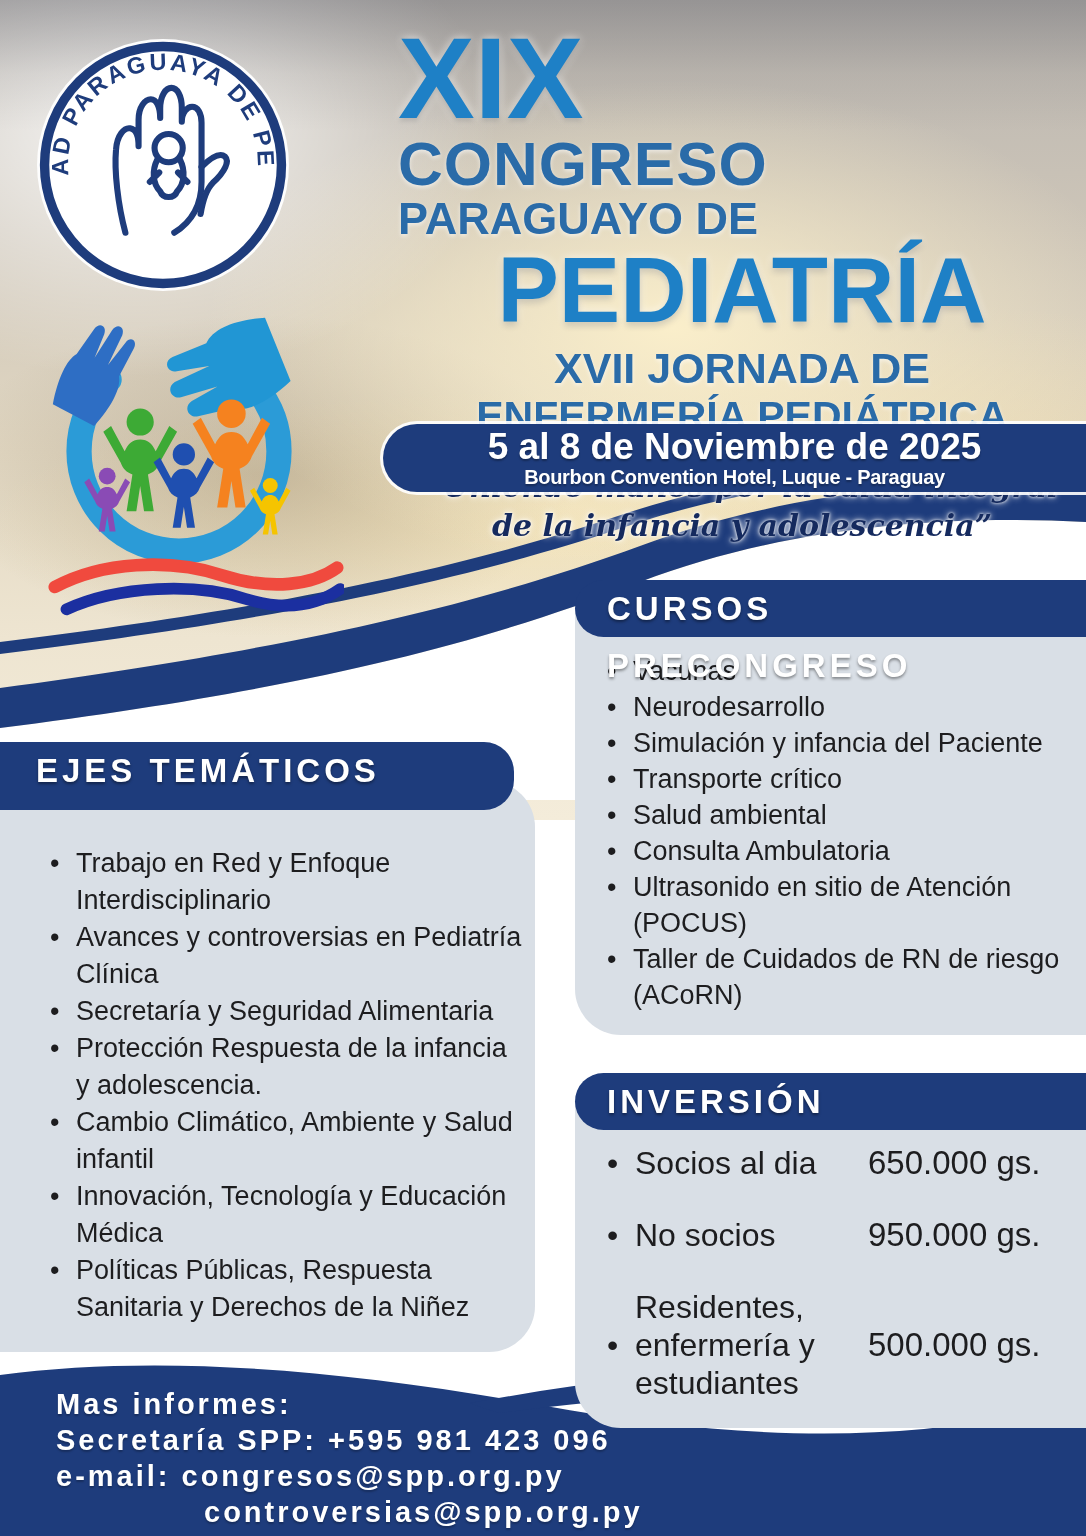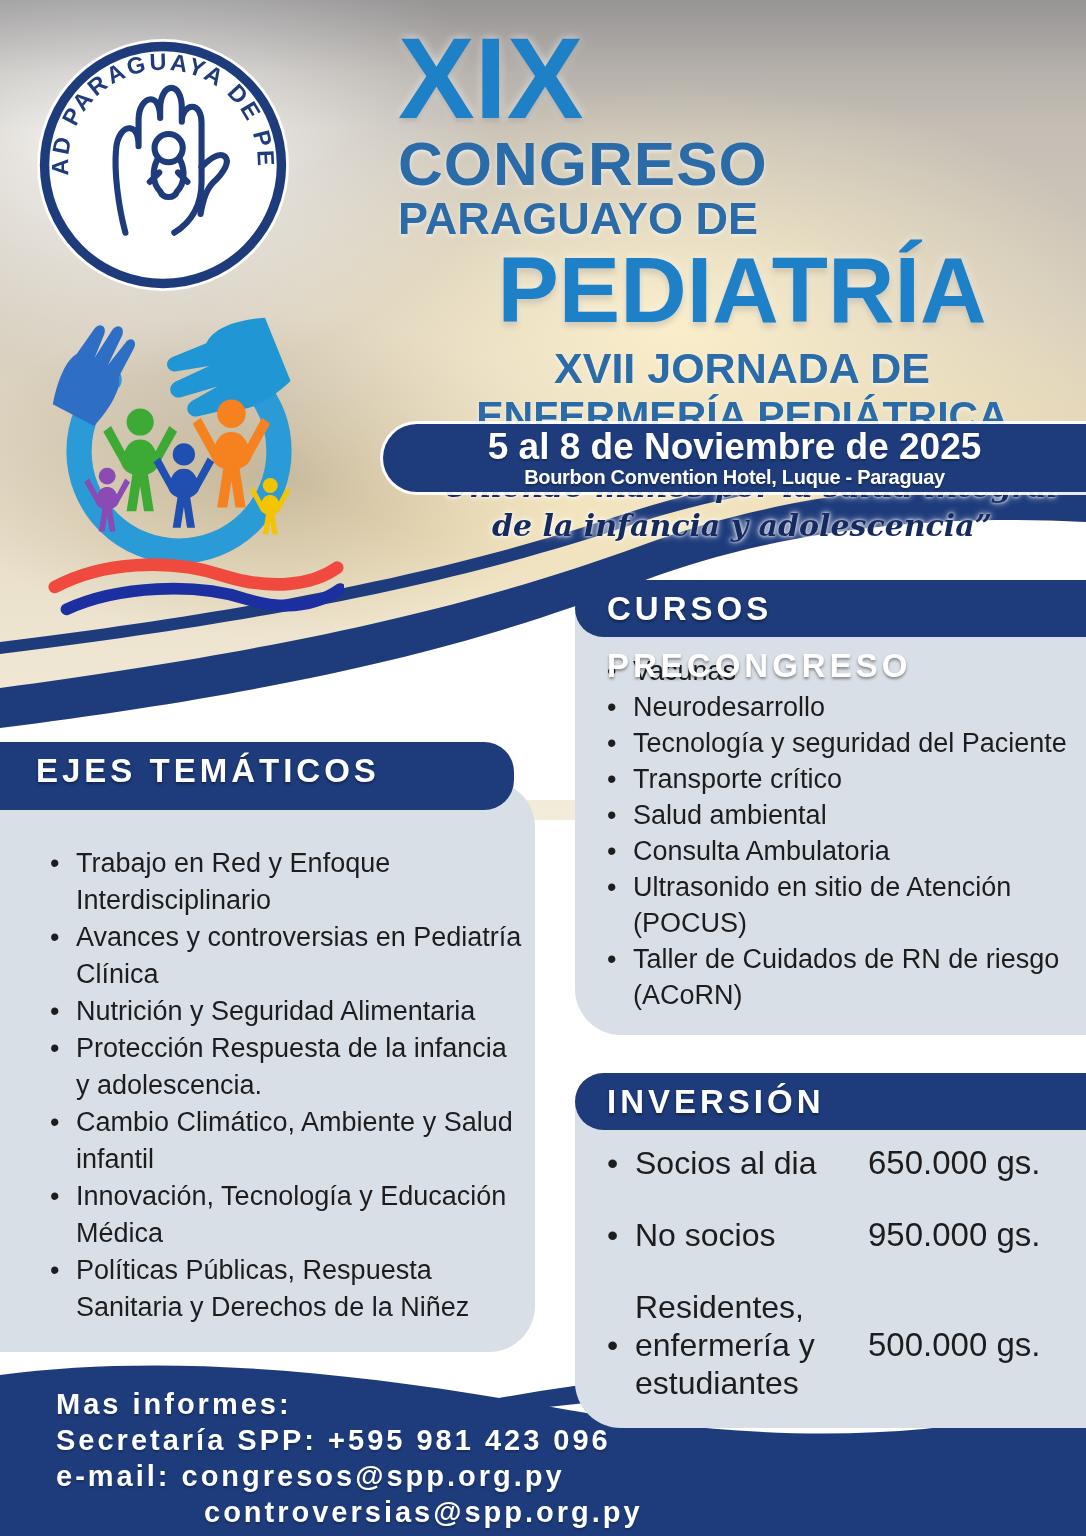--- a/index.html
+++ b/index.html
@@ -168,37 +168,37 @@
     <div class="date-venue">Bourbon Convention Hotel, Luque - Paraguay</div>
   </div>
 
   <section class="band cursos">
     <div class="band-header">
       <span>CURSOS PRECONGRESO</span>
     </div>
     <ul class="panel">
         <li class="li">Vacunas</li>
         <li class="li">Neurodesarrollo</li>
-        <li class="li">Tecnología y seguridad del Paciente</li>
+        <li class="li">Simulación y infancia del Paciente</li>
         <li class="li">Transporte crítico</li>
         <li class="li">Salud ambiental</li>
         <li class="li">Consulta Ambulatoria</li>
         <li class="li">Ultrasonido en sitio de Atención (POCUS)</li>
         <li class="li">Taller de Cuidados de RN de riesgo (ACoRN)</li>
       </ul>
   </section>
 
   <section class="band ejes">
     <div class="band-header">
       <span>EJES TEMÁTICOS</span>
     </div>
     <ul class="panel">
         <li class="li">Trabajo en Red y Enfoque Interdisciplinario</li>
         <li class="li">Avances y controversias en Pediatría Clínica</li>
-        <li class="li">Nutrición y Seguridad Alimentaria</li>
+        <li class="li">Secretaría y Seguridad Alimentaria</li>
         <li class="li">Protección Respuesta de la infancia y adolescencia.</li>
         <li class="li">Cambio Climático, Ambiente y Salud infantil</li>
         <li class="li">Innovación, Tecnología y Educación Médica</li>
         <li class="li">Políticas Públicas, Respuesta Sanitaria y Derechos de la Niñez</li>
       </ul>
   </section>
 
   <section class="band inversion">
     <div class="band-header">
       <span>INVERSIÓN</span>

